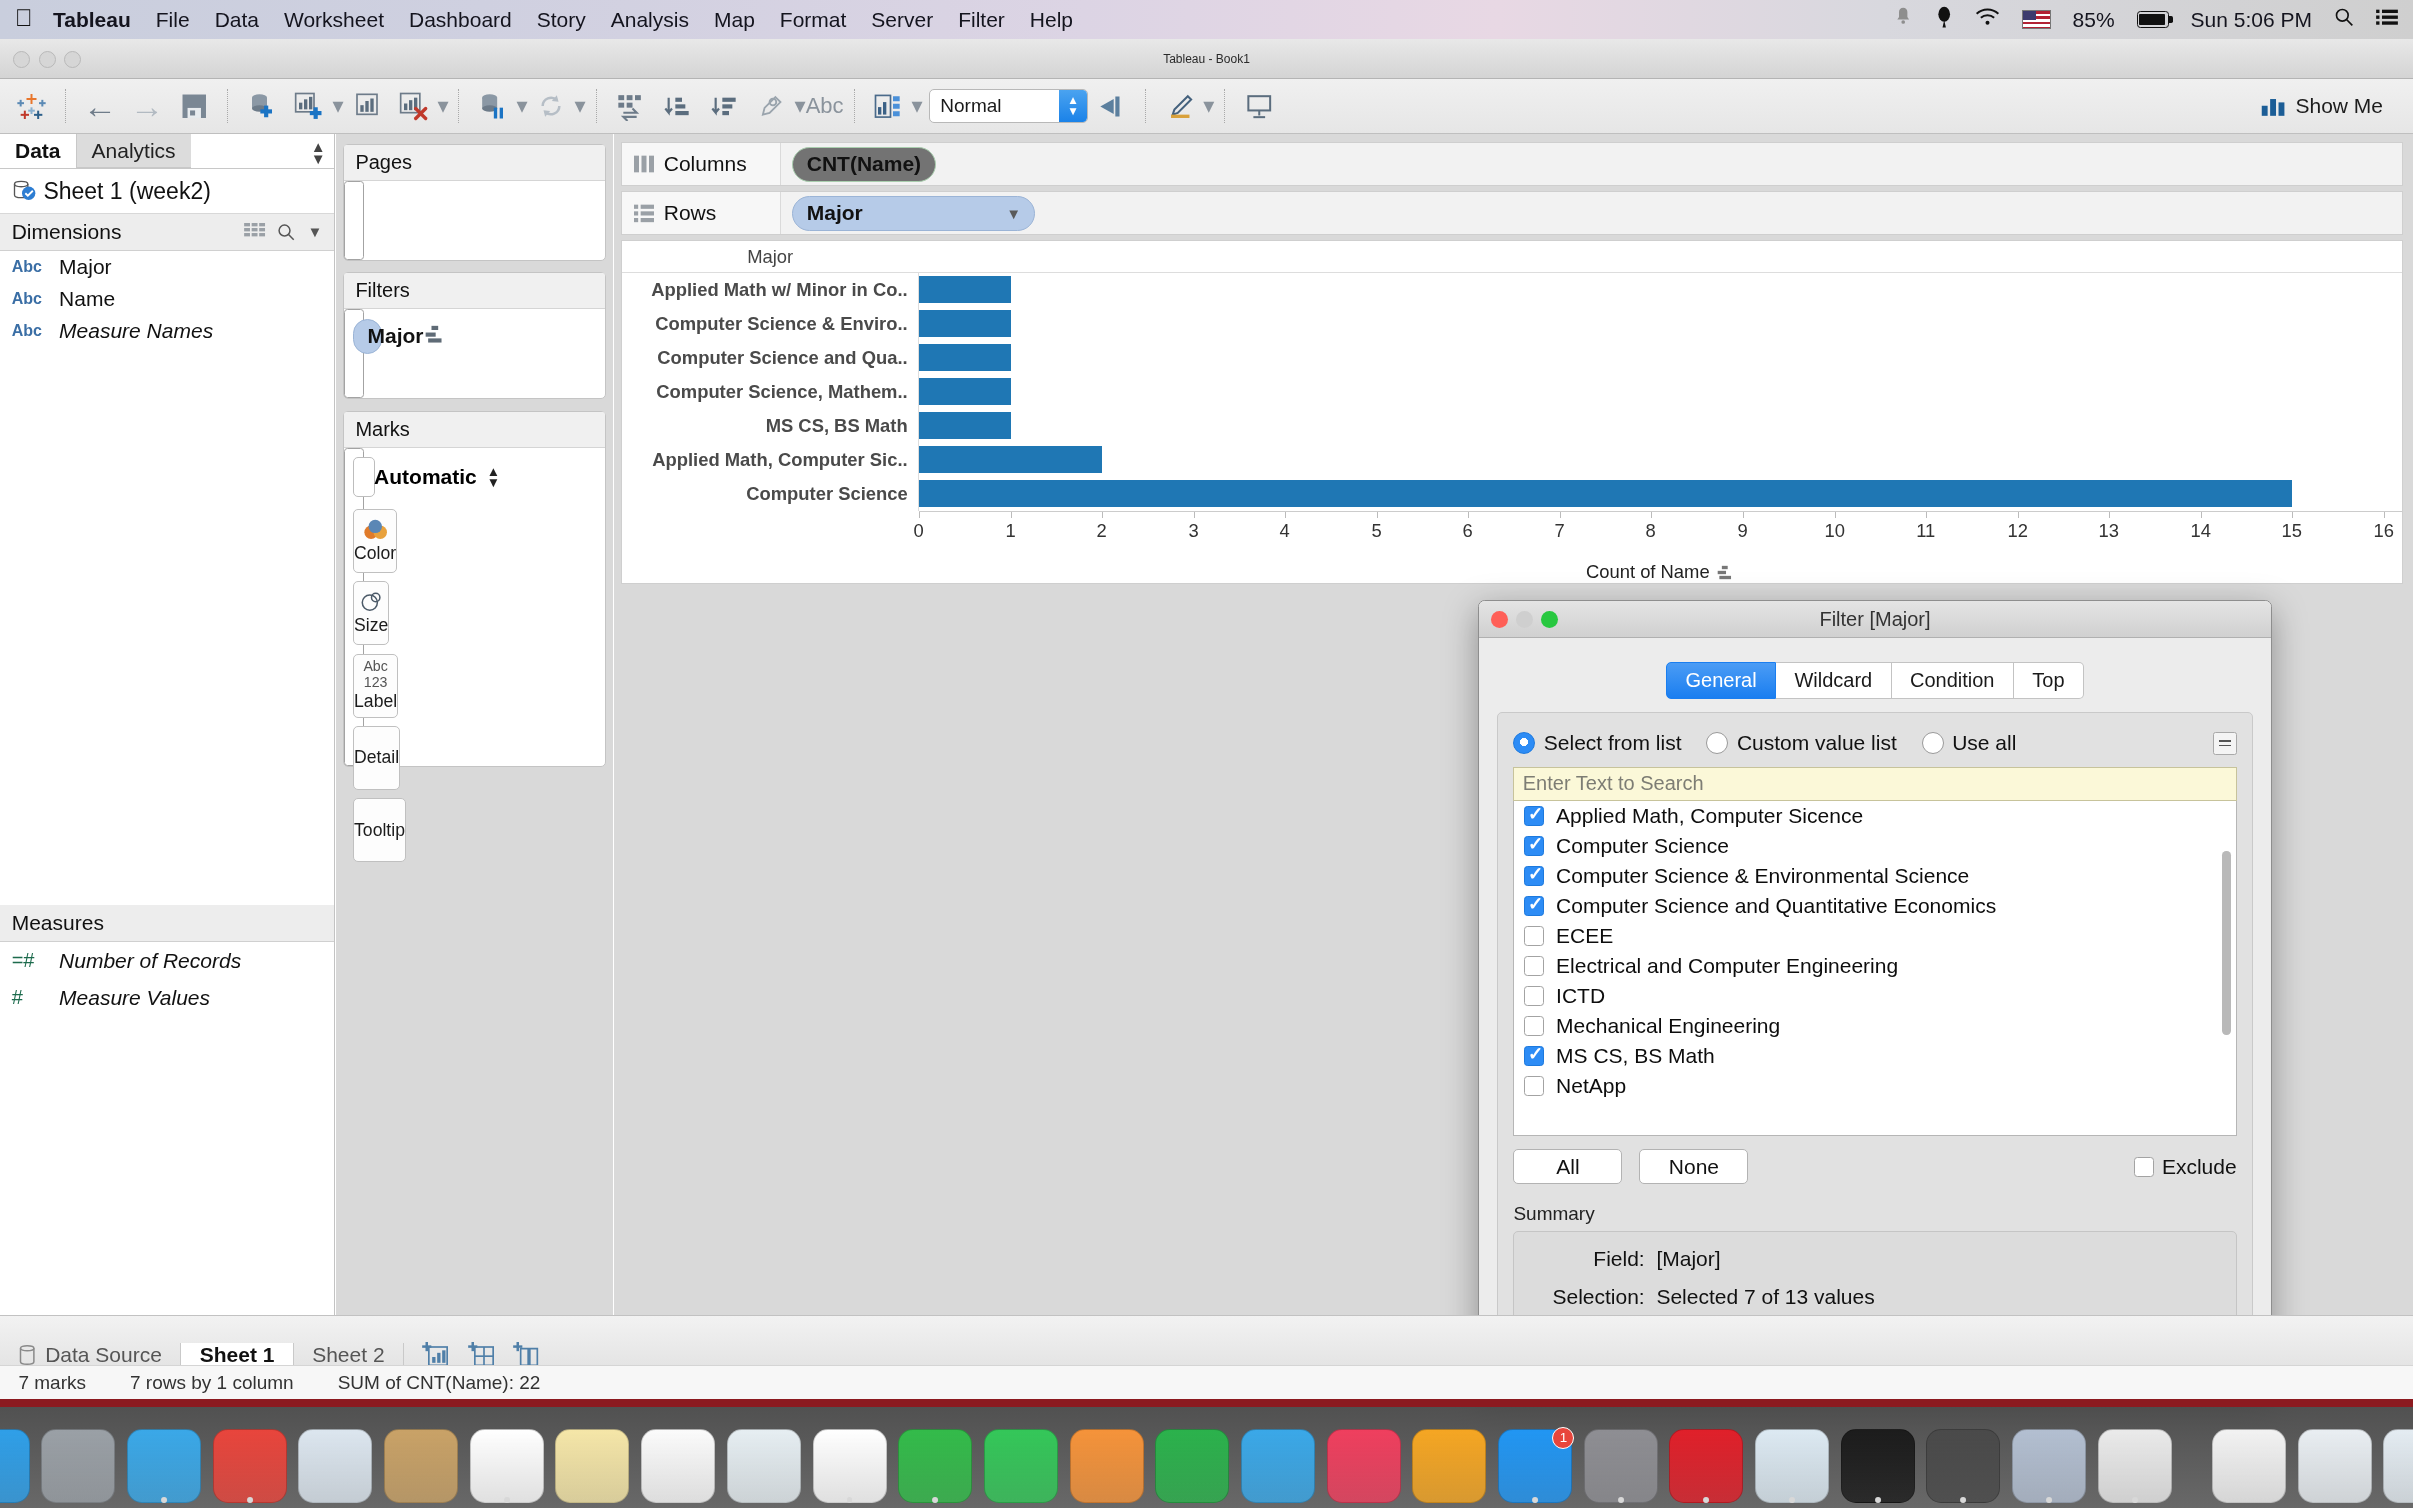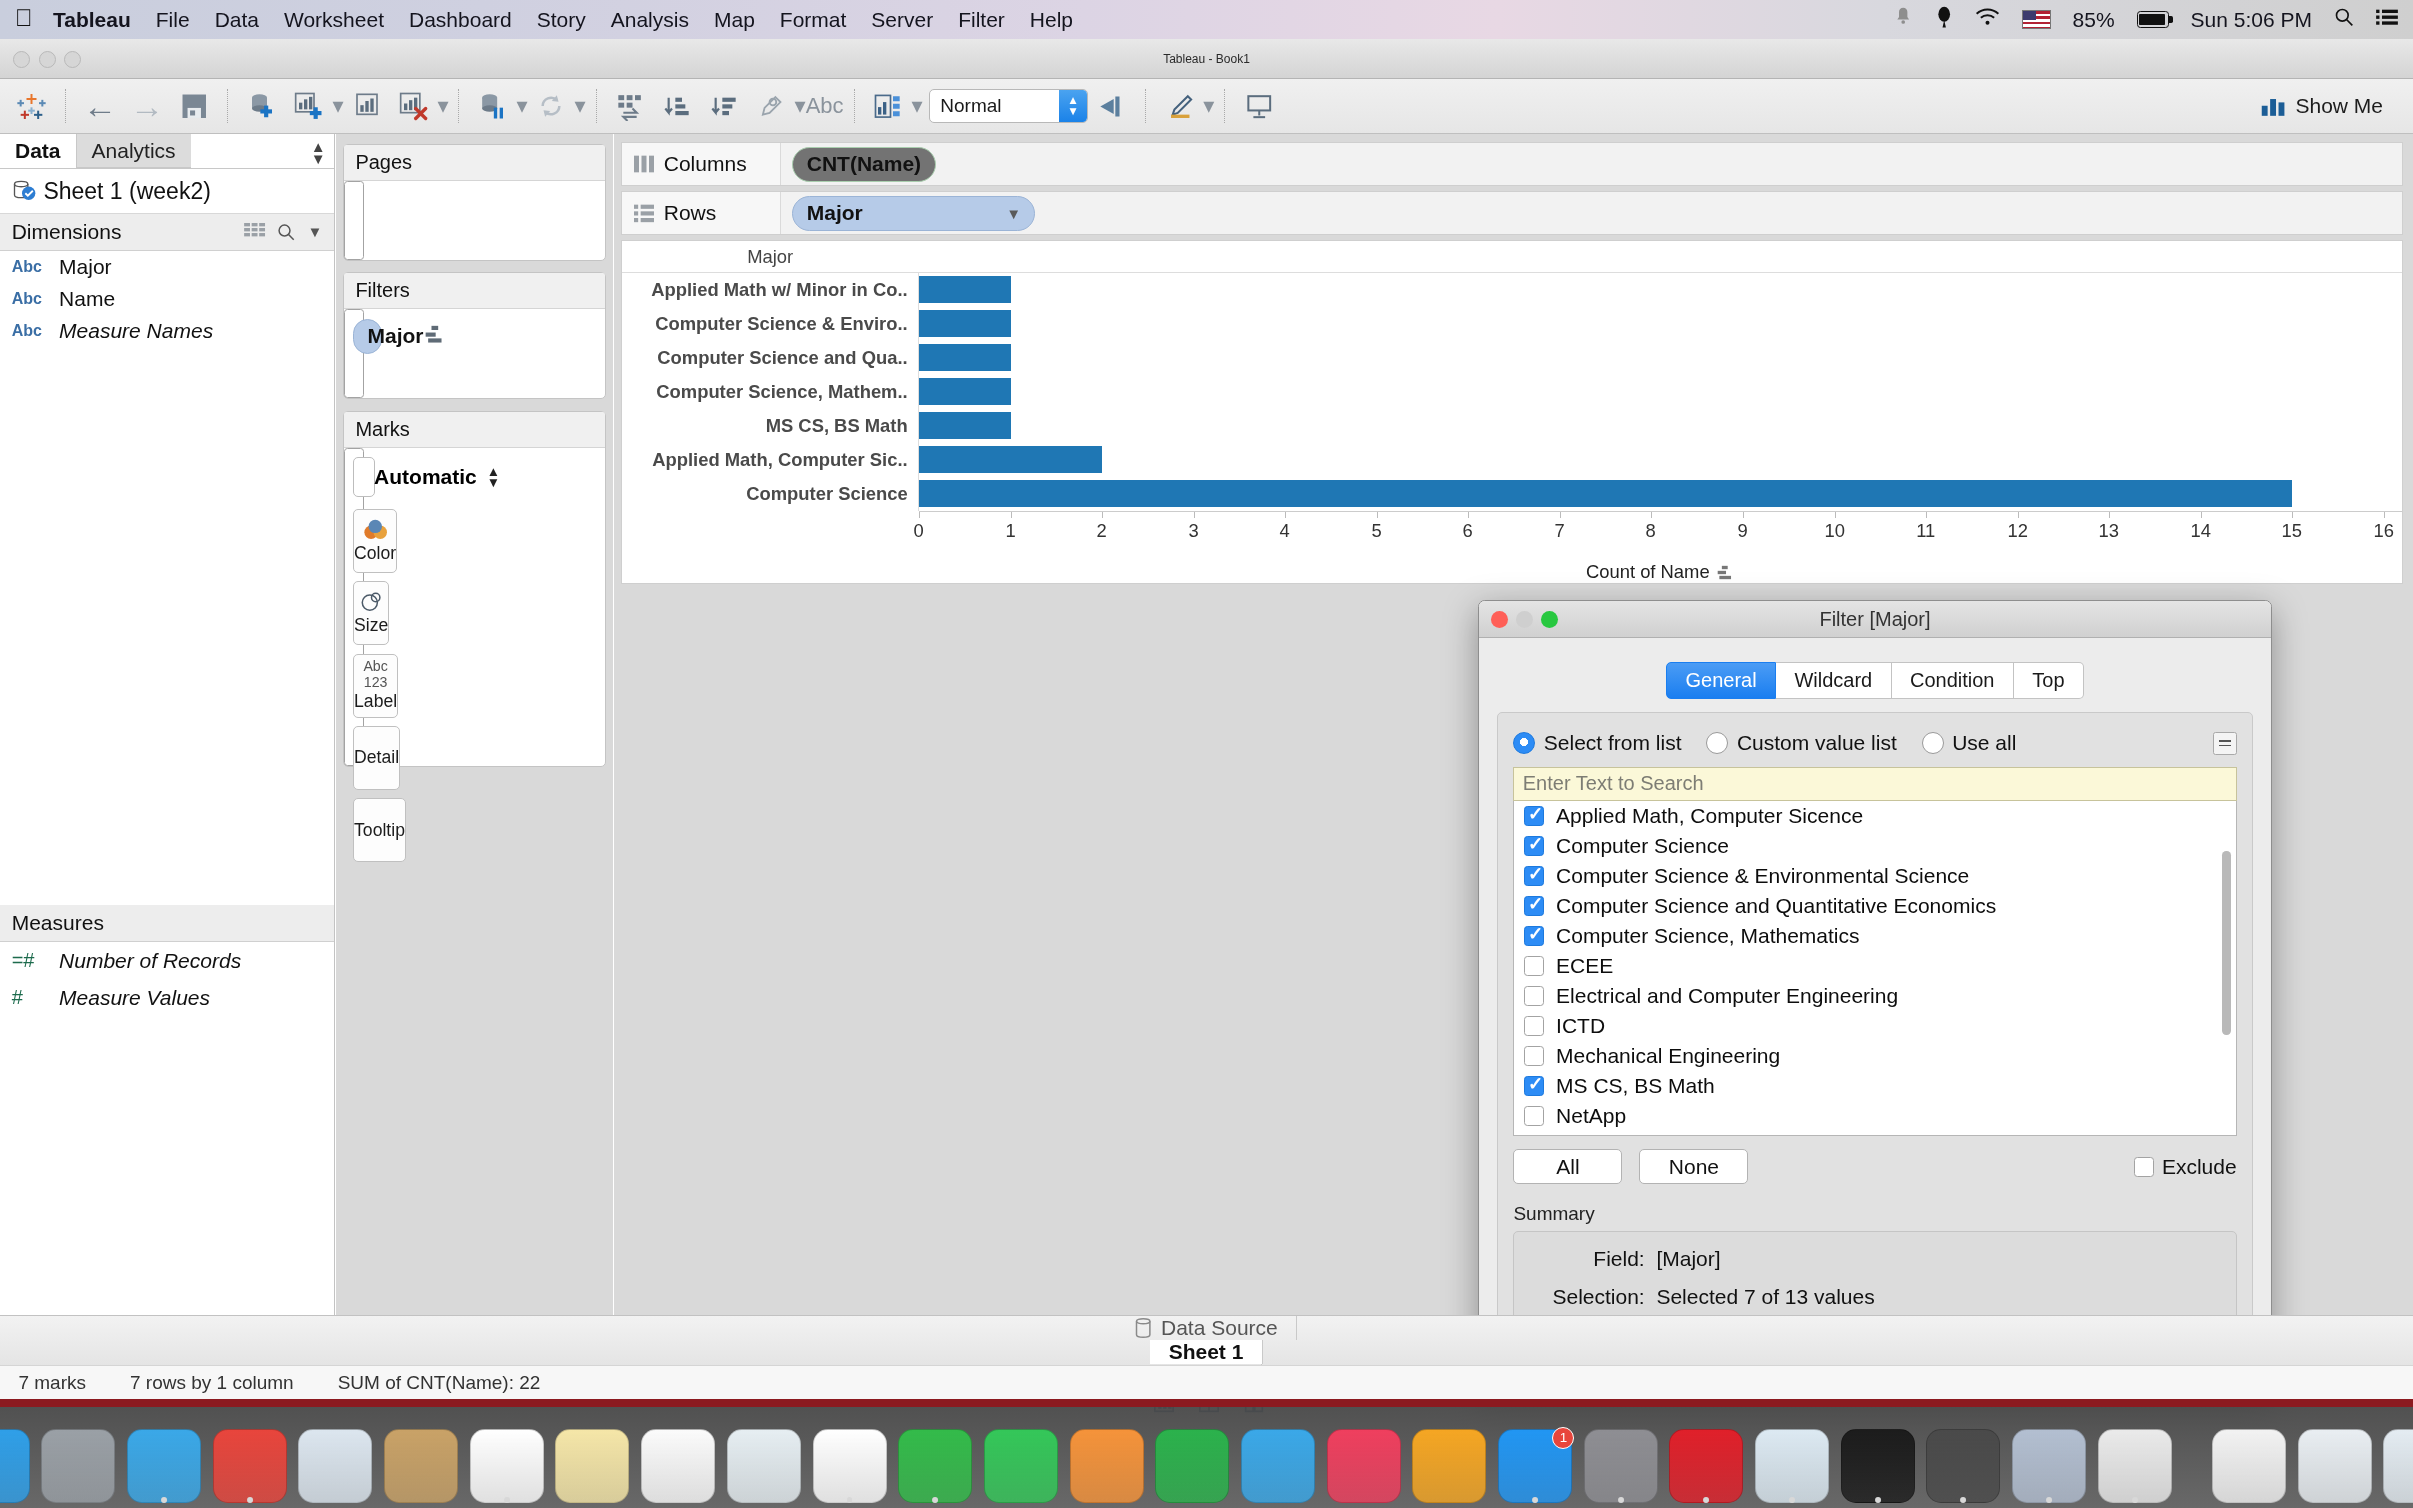--- a/index.html
+++ b/index.html
@@ -138,21 +138,21 @@
   .bar { height: 27px; background:#1f77b4; }
   .axis { position:relative; height: 49px; border-top:0.8px solid #ccc; margin-left:297px;}
   .tick { position:absolute; top:0; width:0.8px; height:6.7px; background:#bbb; }
   .ticklbl { position:absolute; top:8.4px; transform:translateX(-50%); font-size:18.4px; color:#333; }
   .axistitle { text-align:center; font-size:18.4px; color:#222; display:flex; align-items:center; justify-content:center; gap:6.7px; margin-top:1.7px;}
 
   
   .tabbar {
     position:absolute; left:0; bottom:141px; width:2413px; height:52px;
     background: linear-gradient(to bottom,#f2f2f2,#e4e4e4); border-top:0.8px solid #c2c2c2;
-    display:flex; align-items:center;flex-direction:column;
+    display:flex; align-items:flex-end;
   }
   .tabbar .sheettab {
     display:flex; align-items:center; gap:8.4px; padding: 0 18.4px; font-size:21px; color:#555;
     border-right:0.8px solid #c9c9c9;
   }
   .tabbar .sheettab.active { background:#fff; color:#111; font-weight:bold; }
   .tabbar .newicons { display:flex; align-items:center; gap:18.4px; padding: 0 18.4px; }
   .statusbar {
     position:absolute; left:0; bottom:109px; width:2413px; height:34px;
     background:#f7f7f7; border-top:0.8px solid #d5d5d5; display:flex; align-items:center;
@@ -825,24 +825,20 @@
           </div>
         <div class="lrow">
             <span class="cb on"></span>
             <span>Computer Science &amp; Environmental Science</span>
           </div>
         <div class="lrow">
             <span class="cb on"></span>
             <span>Computer Science and Quantitative Economics</span>
           </div>
         <div class="lrow">
-            <span class="cb on"></span>
-            <span>Computer Science, Mathematics</span>
-          </div>
-        <div class="lrow">
             <span class="cb"></span>
             <span>ECEE</span>
           </div>
         <div class="lrow">
             <span class="cb"></span>
             <span>Electrical and Computer Engineering</span>
           </div>
         <div class="lrow">
             <span class="cb"></span>
             <span>ICTD</span>

